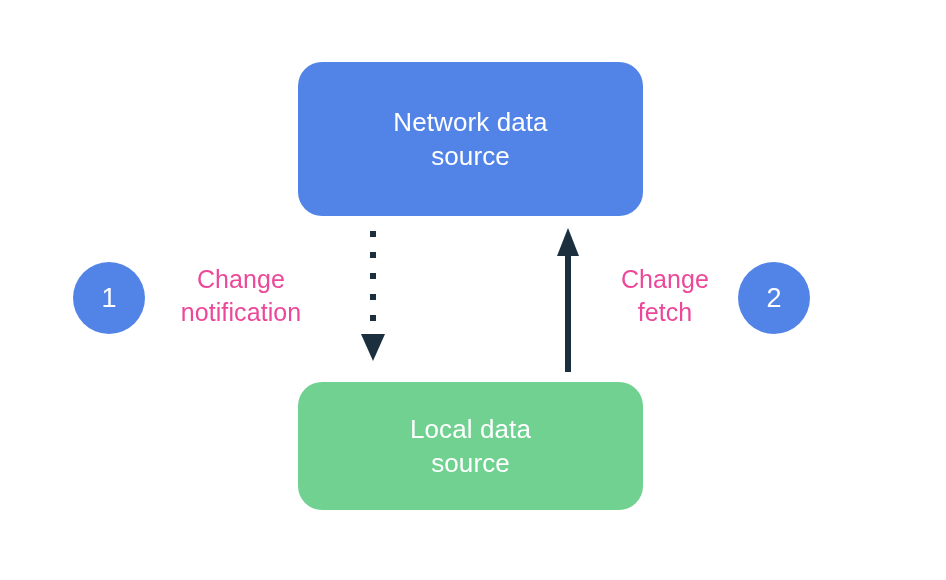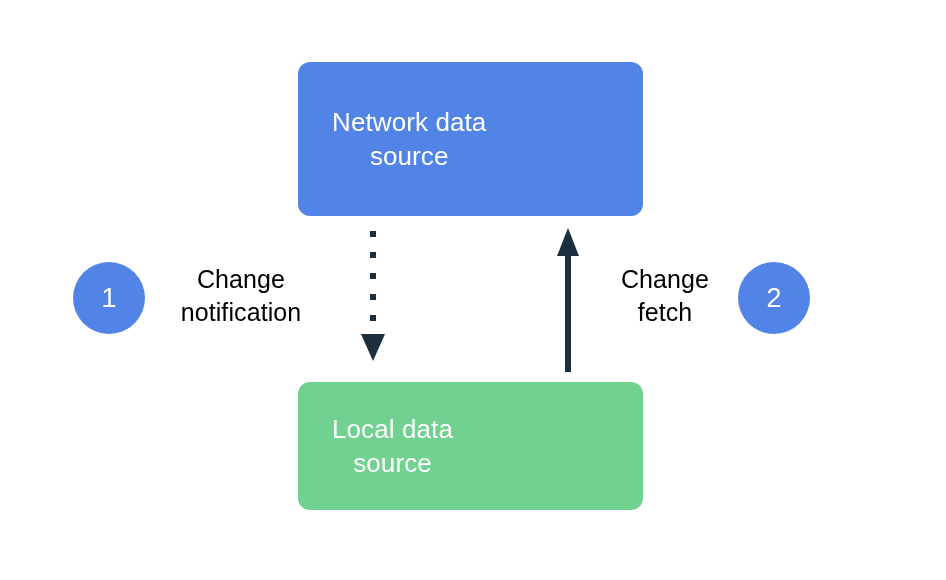--- a/index.html
+++ b/index.html
@@ -19,29 +19,30 @@
   .canvas {
     position: absolute;
     inset: 0;
   }
 
   
   .node {
     position: absolute;
     display: flex;
     align-items: center;
+    justify-content: center;
     text-align: center;
-    border-radius: 12px;
+    border-radius: 24px;
     color: #ffffff;
     font-size: 26px;
     line-height: 1.32;
     font-weight: 400;
     letter-spacing: 0.1px;
     box-sizing: border-box;
-    padding: 0 34px;
+    padding: 0 24px;
   }
 
   #node-network {
     left: 298px;
     top: 62px;
     width: 345px;
     height: 154px;
     background: #5284e8;
   }
 
@@ -73,21 +74,21 @@
     line-height: 1;
     font-weight: 400;
   }
 
   #badge-1 { left: 73px; top: 262px; }
   #badge-2 { left: 738px; top: 262px; }
 
   
   .edge-caption {
     position: absolute;
-    color: #000000;
+    color: #ec4899;
     font-size: 25px;
     line-height: 1.3;
     text-align: center;
     white-space: pre-line;
     letter-spacing: 0.1px;
   }
 
   #caption-notification {
     left: 158px;
     top: 263px;

